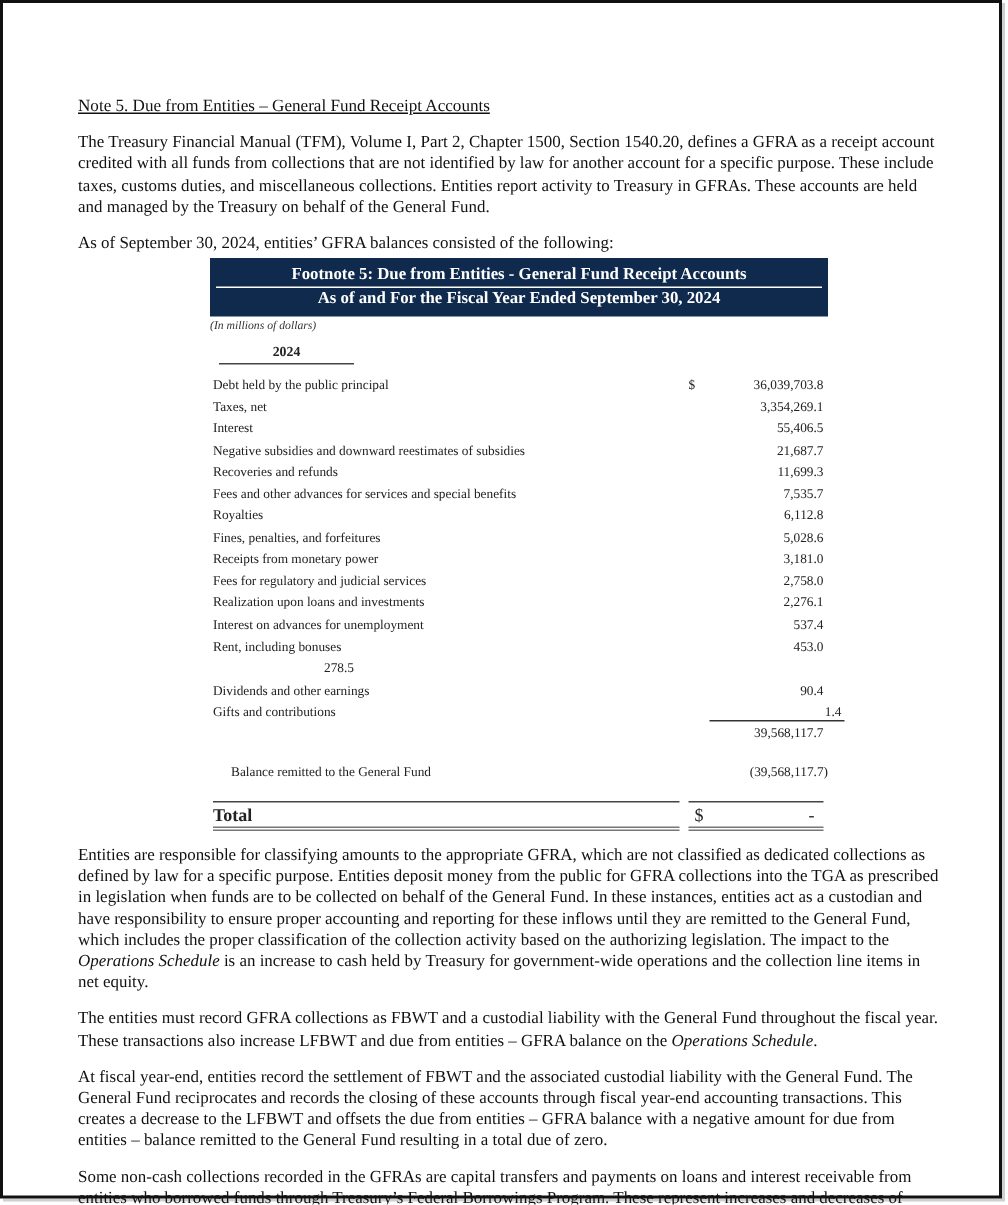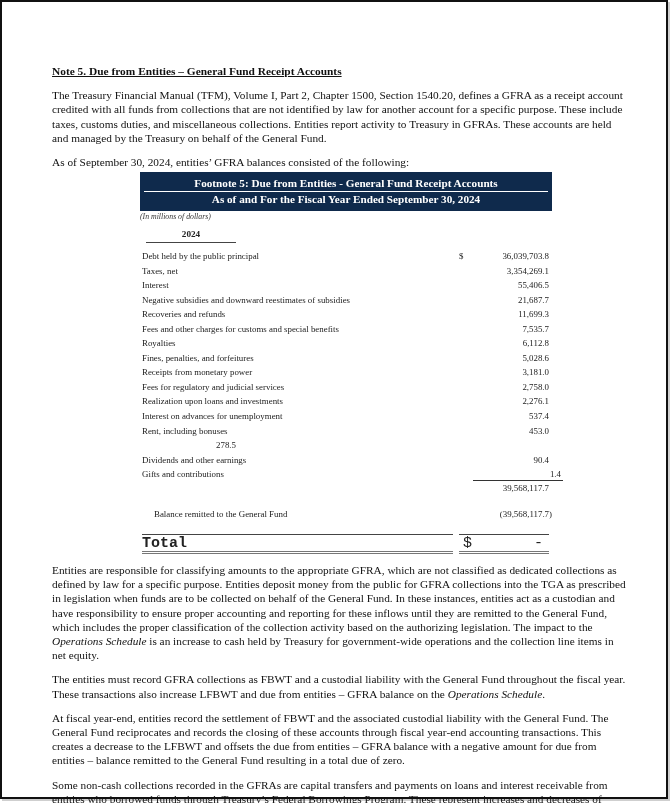--- a/index.html
+++ b/index.html
@@ -28,21 +28,21 @@
     }
     .content {
       position: absolute;
       left: 50px;
       top: 62px;
       width: 575px;
       font-size: 11.3px;
       line-height: 14.2px;
     }
     .heading {
-      font-weight: bold;
+      font-weight: normal;
       text-decoration: underline;
       margin: 0 0 10px 0;
       font-size: 11.4px;
     }
     p {
       margin: 0 0 9.5px 0;
     }
     p.tight {
       margin-bottom: 4px;
     }
@@ -154,23 +154,22 @@
       padding-left: 2px;
       box-sizing: border-box;
     }
     .remit .val {
       width: 78px;
       text-align: right;
     }
     .total {
       display: flex;
       margin-top: 14px;
-      font-size: 15px;
+      font-size: 12px;
       line-height: 13px;
-      font-family: Liberation Mono, monospace;
     }
     .total .lbl {
       width: 311px;
       margin-left: 2px;
       font-weight: bold;
       border-top: 1px solid #444;
       border-bottom: 3px double #777;
       padding: 2px 0 1px 0;
     }
     .total .amt {
@@ -233,21 +232,21 @@
           <div class="lbl">Negative subsidies and downward reestimates of subsidies</div>
           <div class="cur"></div>
           <div class="val">21,687.7</div>
         </div>
         <div class="row">
           <div class="lbl">Recoveries and refunds</div>
           <div class="cur"></div>
           <div class="val">11,699.3</div>
         </div>
         <div class="row">
-          <div class="lbl">Fees and other charges for customs and special benefits</div>
+          <div class="lbl">Fees and other advances for services and special benefits</div>
           <div class="cur"></div>
           <div class="val">7,535.7</div>
         </div>
         <div class="row">
           <div class="lbl">Royalties</div>
           <div class="cur"></div>
           <div class="val">6,112.8</div>
         </div>
         <div class="row">
           <div class="lbl">Fines, penalties, and forfeitures</div>

